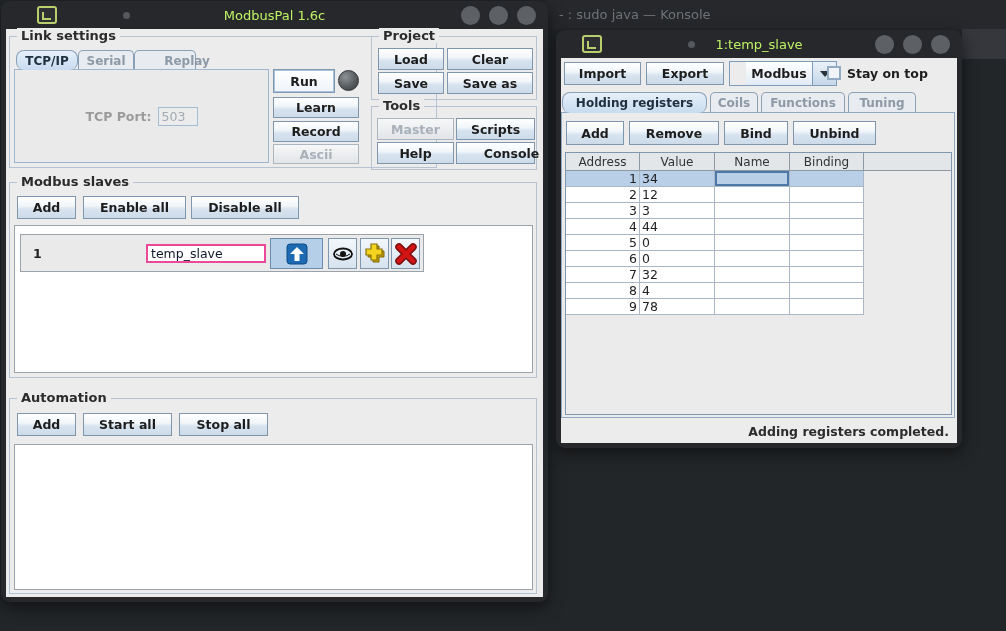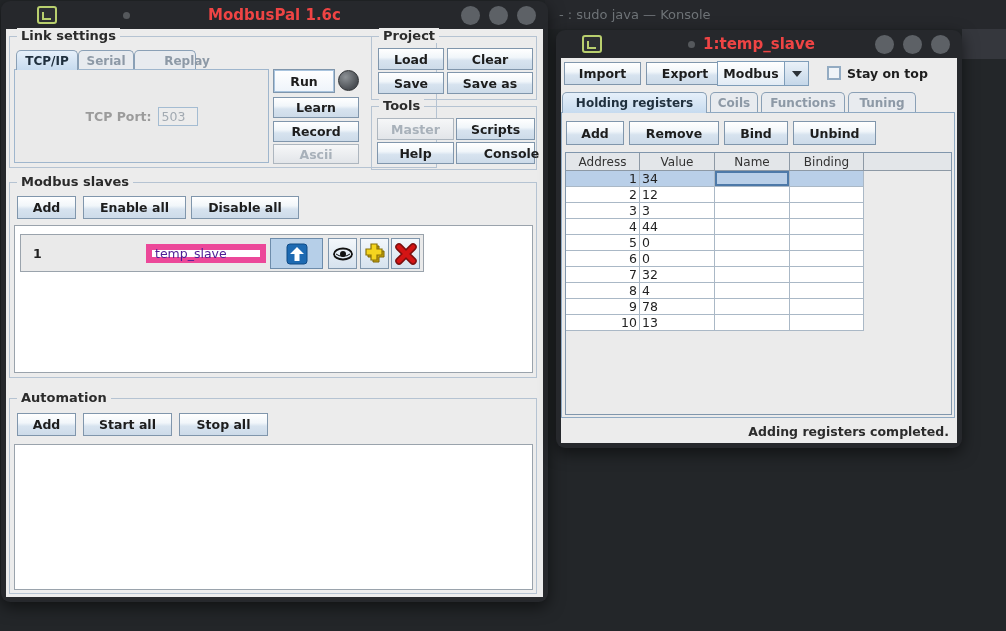--- a/index.html
+++ b/index.html
@@ -10,21 +10,21 @@
   
   .konsole-bar { position:absolute; left:545px; top:0; width:461px; height:29px;
                  background:#26282c; color:#6e7377; font-size:13px;
                  display:flex; align-items:center; padding-left:14px; }
   .konsole-band { position:absolute; left:962px; top:29px; width:44px; height:30px; background:#35373d; }
 
   
   .win { position:absolute; background:#26282c; border-radius:9px;
          box-shadow:0 5px 16px rgba(0,0,0,.55); }
   .titlebar { position:absolute; left:0; top:0; right:0; height:28px;
-              display:flex; align-items:center; color:#ef4444; font-size:15px;font-weight:bold; }
+              display:flex; align-items:center; color:#bef264; font-size:13px; }
   .tb-title { position:absolute; left:0; right:0; text-align:center; pointer-events:none; }
   .tb-icon { position:absolute; width:20px; height:18px; border:2px solid #b9cf6e;
              background:#2d2f33; border-radius:3px; }
   .tb-icon::after { content:""; position:absolute; left:3px; top:4px; width:7px; height:6px;
                     border:2px solid #b9cf6e; border-top:none; border-right:none; }
   .tb-dot { position:absolute; width:7px; height:7px; border-radius:50%; background:#55585c; top:11px; }
   .tb-circles { position:absolute; right:12px; top:5px; display:flex; gap:9px; }
   .tb-circle { width:19px; height:19px; border-radius:50%; background:#5d6166; }
   .win-content { position:absolute; left:5px; right:5px; top:28px; background:#ececec; }
 
@@ -35,29 +35,29 @@
   .btn.disabled { color:#a8b1ba; background:linear-gradient(180deg,#f6f7f8,#e2e5e9); border-color:#adb6bf; }
   .btn.focused  { background:linear-gradient(180deg,#ffffff,#eef4fa); box-shadow:inset 0 0 0 1px #a9c4de; }
 
   .group { position:absolute; border:1px solid #b5c3d2; }
   .gtitle { position:absolute; top:-9px; left:7px; background:#ececec; padding:0 4px;
             font-weight:bold; font-size:13px; color:#2b2b2b; white-space:nowrap; }
 
   .tab { position:absolute; height:20px; border:1px solid #8aa0b6; border-bottom:none;
          border-radius:5px 5px 0 0; font-weight:bold; font-size:12px;
          display:flex; align-items:center; justify-content:center; }
-  .tab.sel   { background:linear-gradient(#e6f0fa,#c7dbef); color:#20303e; z-index:3; }
+  .tab.sel   { background:linear-gradient(#e6f0fa,#c7dbef); color:#20303e; z-index:3;border-radius:8px; }
   .tab.unsel { background:#e8ebef; color:#8d99a6; }
 
   .led { position:absolute; width:21px; height:21px; border-radius:50%;
          background:radial-gradient(circle at 35% 32%, #8d9296, #4b4f54 70%);
          border:1px solid #2d3033; }
 
-  .tfield { position:absolute; background:#ffffff; border:6px solid #ec4899;
-            font-size:12.5px; color:#4c1d95; display:flex; align-items:center; padding-left:3px; }
+  .tfield { position:absolute; background:#ffffff; border:2px solid #ec4899;
+            font-size:12.5px; color:#0f172a; display:flex; align-items:center; padding-left:3px; }
   .tfield.disabled { background:#ececec; border:1px solid #a4bcd2; color:#a2aab2; }
 
   .icon-btn { position:absolute; background:linear-gradient(180deg,#f3f7fb,#d6e2ee);
               border:1px solid #8096ac; display:flex; align-items:center; justify-content:center; }
   .icon-btn.toggled { background:#b6cfe8; border-color:#6d8cab; }
 
   .combo { position:absolute; display:flex; border:1px solid #7f9db9; }
   .combo-text { width:66px; height:23px; background:linear-gradient(180deg,#ffffff,#e2ebf4);
                 font-weight:bold; font-size:12.5px; color:#1d1d1d;
                 display:flex; align-items:center; justify-content:center; }
@@ -207,21 +207,21 @@
       <span class="tb-circles">
         <span class="tb-circle"></span>
         <span class="tb-circle"></span>
         <span class="tb-circle"></span>
       </span>
     </div>
     <div class="win-content" style="height:385px;">
 
       <div class="btn" style="left:3px;  top:4px; width:77px; height:23px;">Import</div>
       <div class="btn" style="left:85px; top:4px; width:78px; height:23px;">Export</div>
-      <div class="combo" style="left:156px; top:3px;">
+      <div class="combo" style="left:168px; top:3px;padding-left:16px;">
         <span class="combo-text">Modbus</span>
         <span class="combo-arrow">
             <span></span>
           </span>
       </div>
       <span class="checkbox" style="left:266px; top:8px;"></span>
       <span style="position:absolute; left:286px; top:8px; font-weight:bold; font-size:12.5px; color:#1d1d1d;">Stay on top</span>
 
       <div class="tab sel" style="left:1px;   top:34px; width:145px; height:21px;">
           <span>Holding registers</span>
@@ -298,26 +298,20 @@
                 <div class="td txt" style="width: 75px;">4</div>
                 <div class="td txt" style="width: 75px;"></div>
                 <div class="td txt" style="width: 74px;"></div>
               </div>
               <div class="trow">
                 <div class="td num" style="width: 74px;">9</div>
                 <div class="td txt" style="width: 75px;">78</div>
                 <div class="td txt" style="width: 75px;"></div>
                 <div class="td txt" style="width: 74px;"></div>
               </div>
-              <div class="trow">
-                <div class="td num" style="width: 74px;">10</div>
-                <div class="td txt" style="width: 75px;">13</div>
-                <div class="td txt" style="width: 75px;"></div>
-                <div class="td txt" style="width: 74px;"></div>
-              </div>
             </div>
         </div>
       </div>
 
       <div class="status" style="right:8px; top:366px; left:0;">Adding registers completed.</div>
     </div>
   </div>
 
 </div>
 

